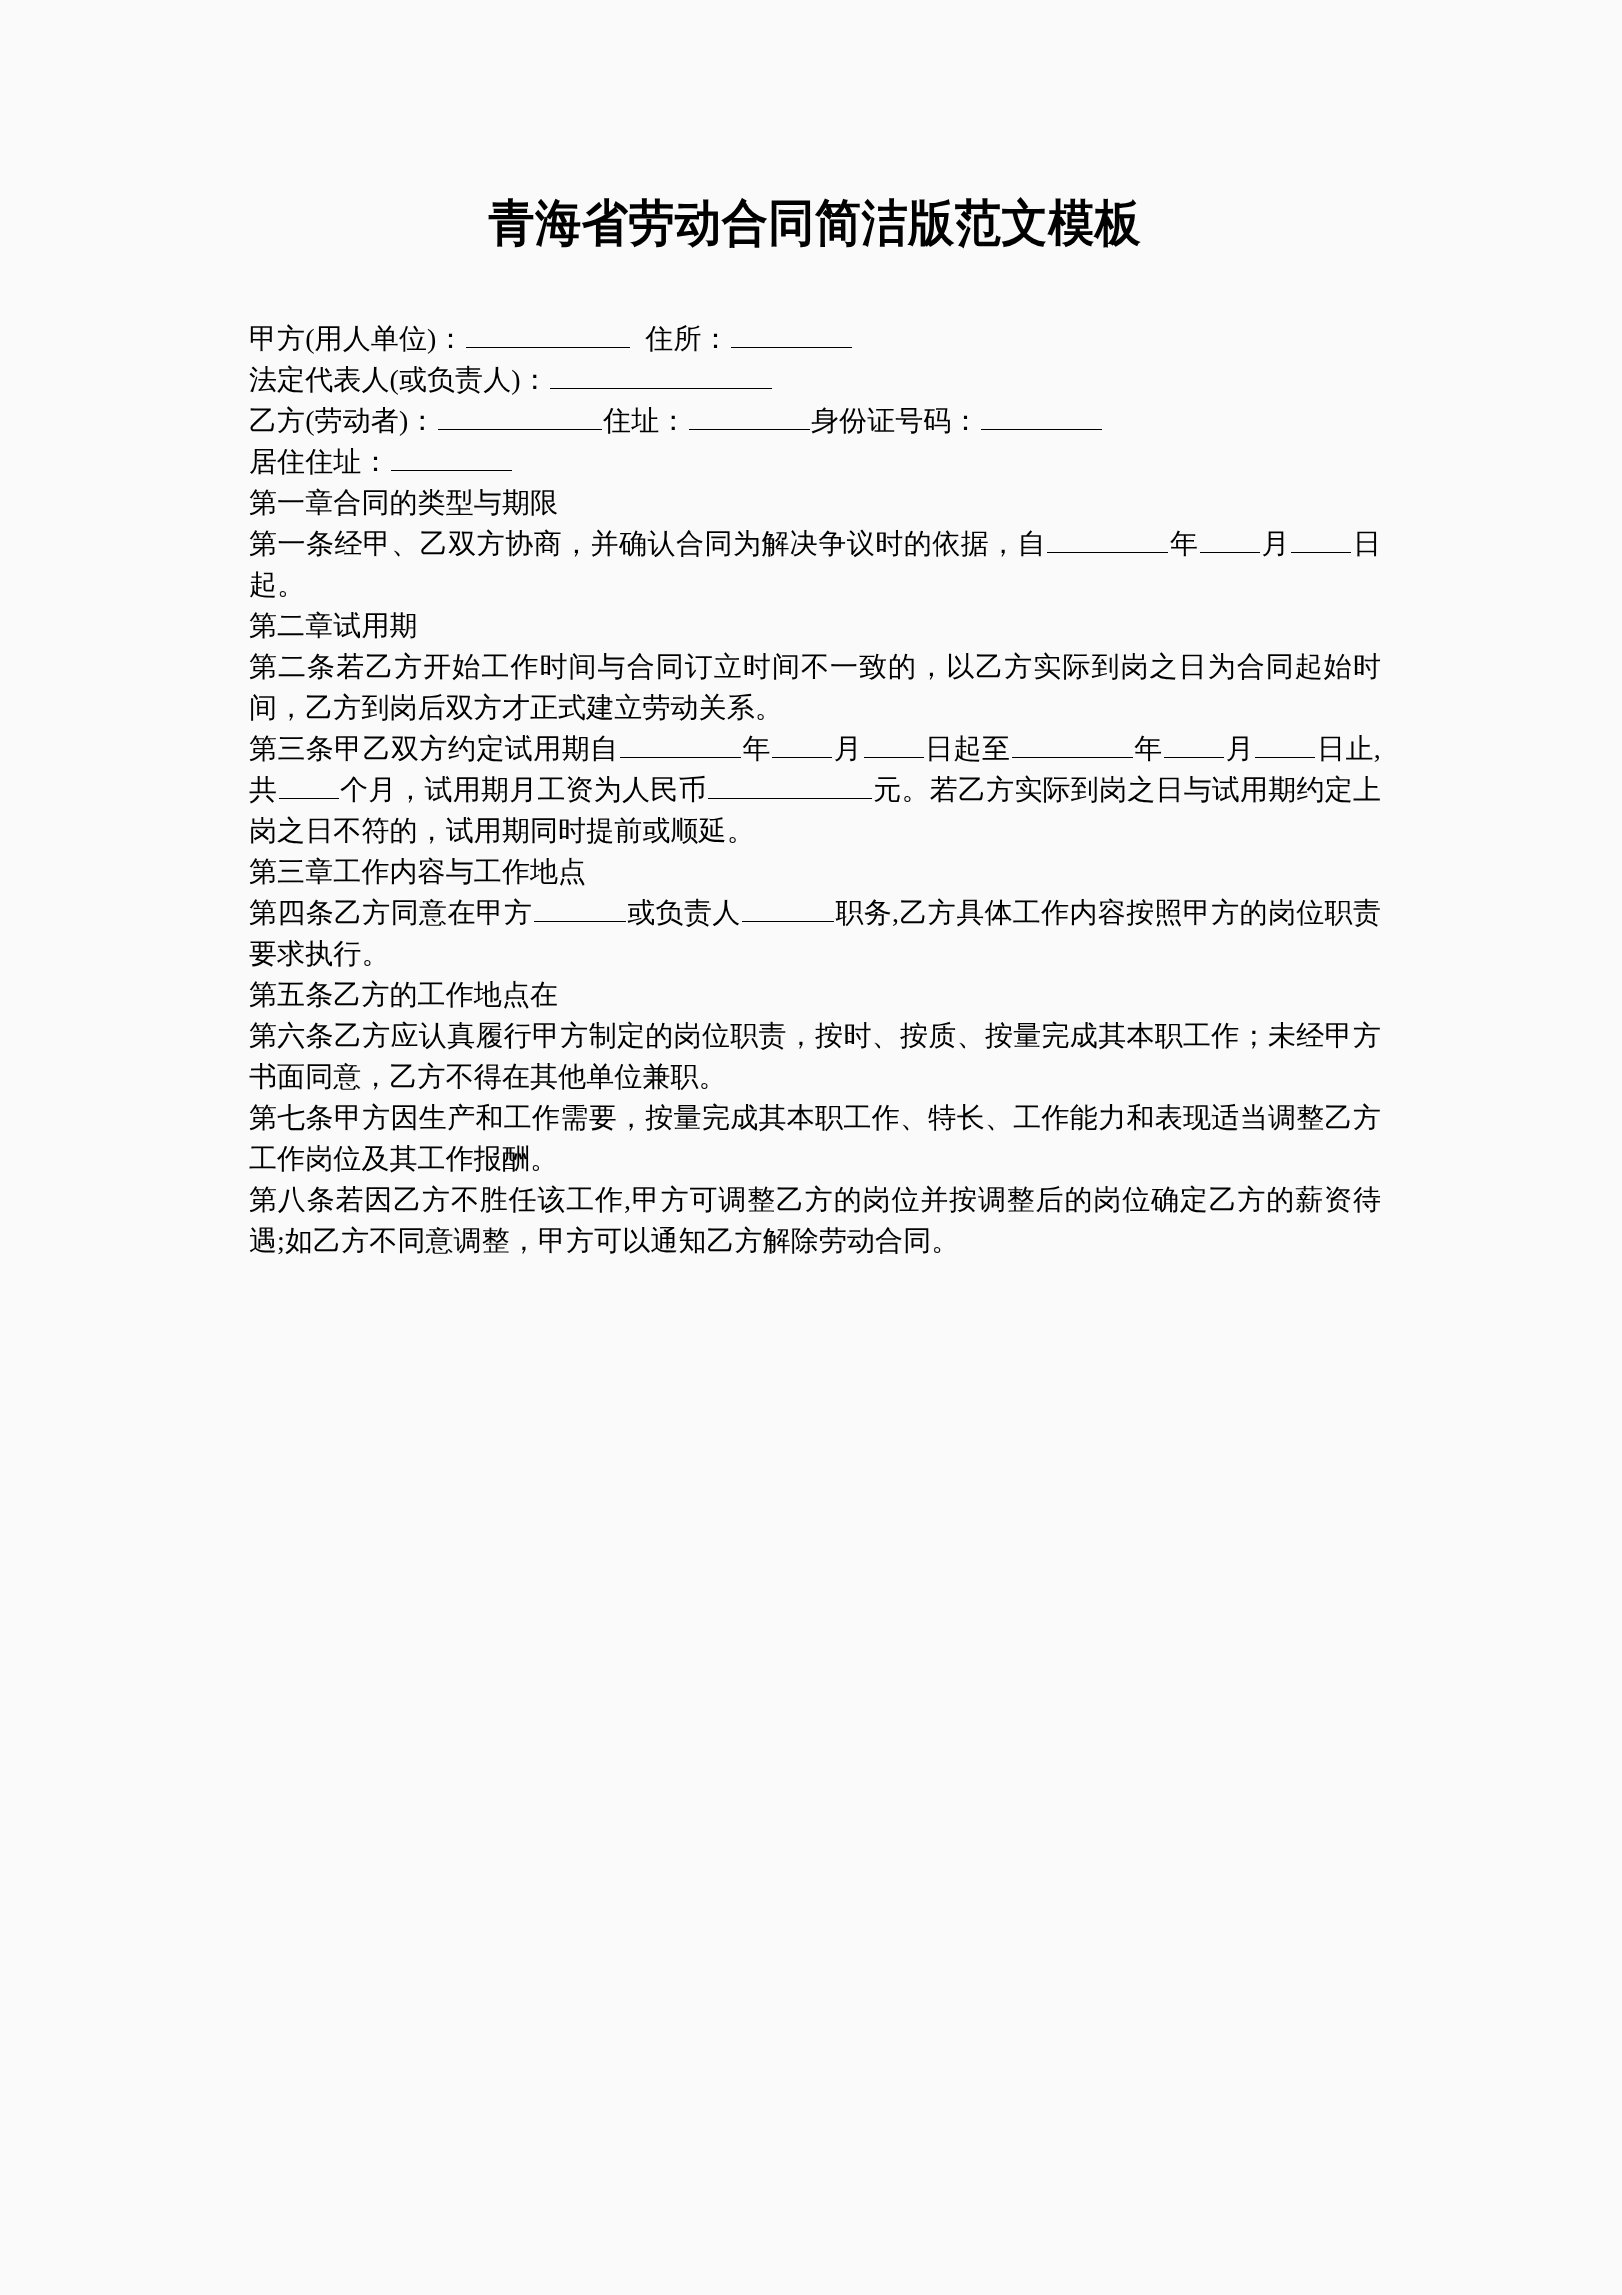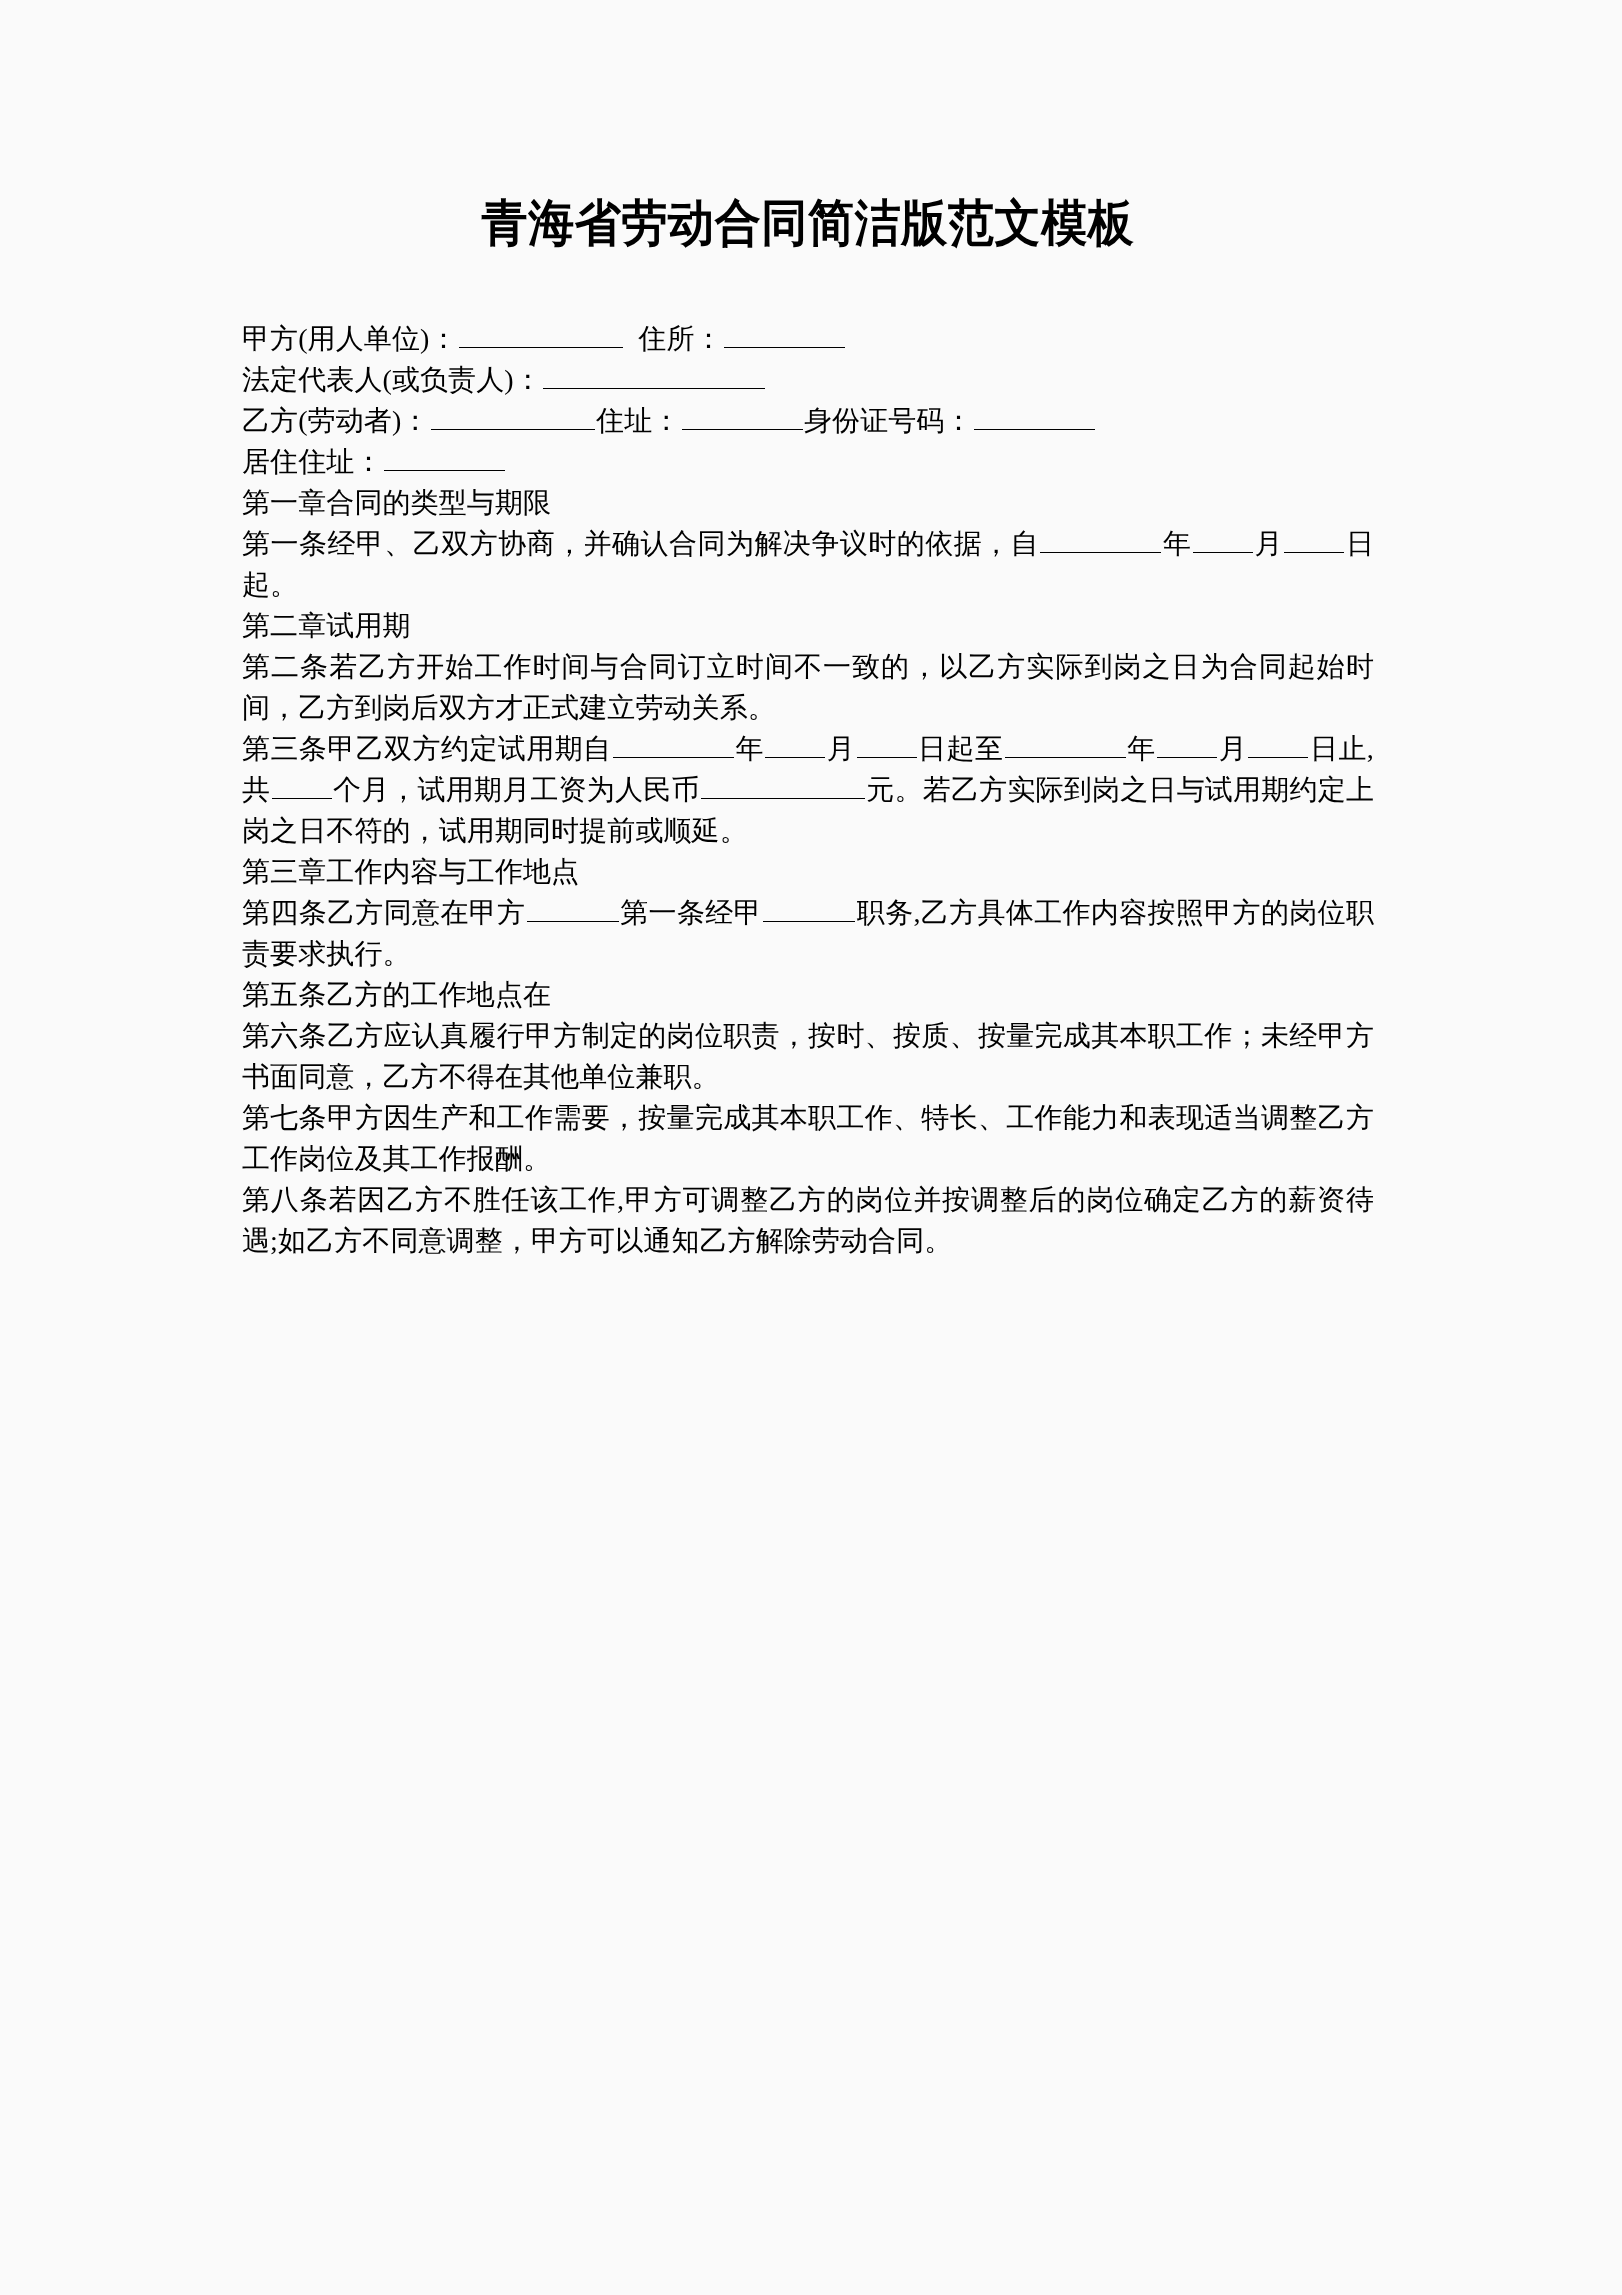--- a/index.html
+++ b/index.html
@@ -12,21 +12,21 @@
     width: 1623px;
     height: 2295px;
     background: #fafafa;
     box-sizing: border-box;
     overflow: hidden;
     font-family: "Liberation Serif", "DejaVu Serif", serif;
     color: #000000;
   }
   .content {
     position: absolute;
-    left: 242px;
+    left: 249px;
     top: 0;
     width: 1132px;
   }
 
   
   .doc-title {
     text-align: center;
     font-family: "Liberation Sans", "DejaVu Sans", sans-serif;
     font-weight: bold;
     font-size: 50px;
@@ -94,21 +94,21 @@
     </div>
 
 
     <div id="chapters-root">
         <div class="block">第一章合同的类型与期限</div>
         <div class="block"><span>第一条经甲、乙双方协商，并确认合同为解决争议时的依据，自</span><span class="blank b-l"></span><span>年</span><span class="blank b-s"></span><span>月</span><span class="blank b-s"></span><span>日起。</span></div>
         <div class="block">第二章试用期</div>
         <div class="block"><span>第二条若乙方开始工作时间与合同订立时间不一致的，以乙方实际到岗之日为合同起始时间，乙方到岗后双方才正式建立劳动关系。</span></div>
         <div class="block"><span>第三条甲乙双方约定试用期自</span><span class="blank b-l"></span><span>年</span><span class="blank b-s"></span><span>月</span><span class="blank b-s"></span><span>日起至</span><span class="blank b-l"></span><span>年</span><span class="blank b-s"></span><span>月</span><span class="blank b-s"></span><span>日止,共</span><span class="blank b-s"></span><span>个月，试用期月工资为人民币</span><span class="blank b-xl"></span><span>元。若乙方实际到岗之日与试用期约定上岗之日不符的，试用期同时提前或顺延。</span></div>
         <div class="block">第三章工作内容与工作地点</div>
-        <div class="block"><span>第四条乙方同意在甲方</span><span class="blank b-m"></span><span>第一条经甲</span><span class="blank b-m"></span><span>职务,乙方具体工作内容按照甲方的岗位职责要求执行。</span></div>
+        <div class="block"><span>第四条乙方同意在甲方</span><span class="blank b-m"></span><span>或负责人</span><span class="blank b-m"></span><span>职务,乙方具体工作内容按照甲方的岗位职责要求执行。</span></div>
         <div class="block"><span>第五条乙方的工作地点在</span></div>
         <div class="block"><span>第六条乙方应认真履行甲方制定的岗位职责，按时、按质、按量完成其本职工作；未经甲方书面同意，乙方不得在其他单位兼职。</span></div>
         <div class="block"><span>第七条甲方因生产和工作需要，按量完成其本职工作、特长、工作能力和表现适当调整乙方工作岗位及其工作报酬。</span></div>
         <div class="block"><span>第八条若因乙方不胜任该工作,甲方可调整乙方的岗位并按调整后的岗位确定乙方的薪资待遇;如乙方不同意调整，甲方可以通知乙方解除劳动合同。</span></div>
       </div>
 
   </div>
 </div>
 
 

